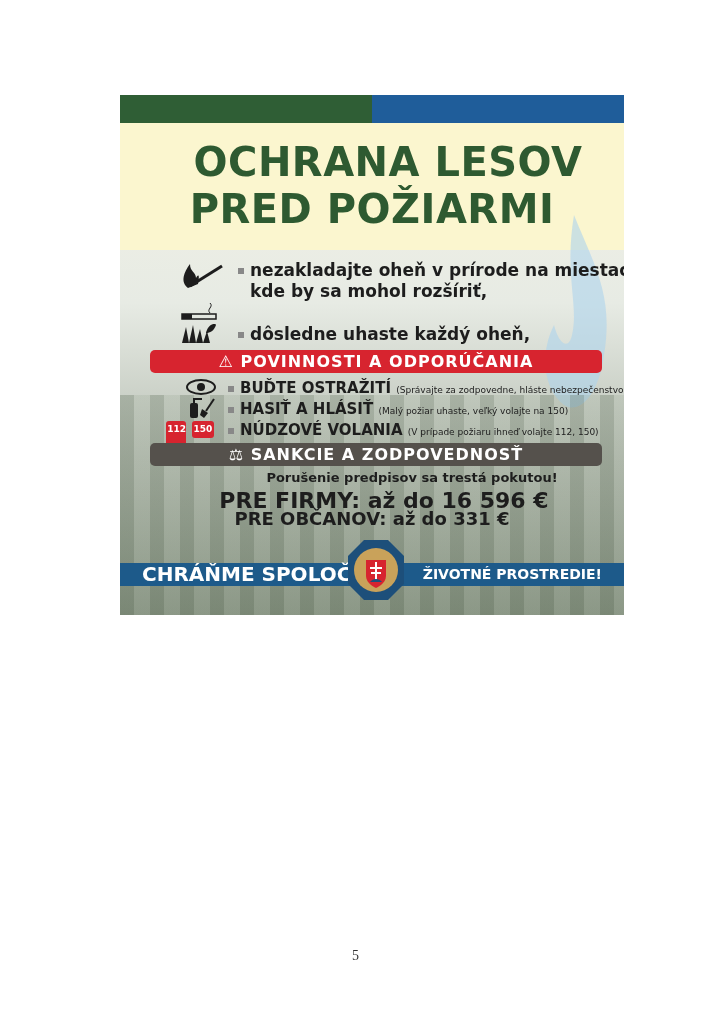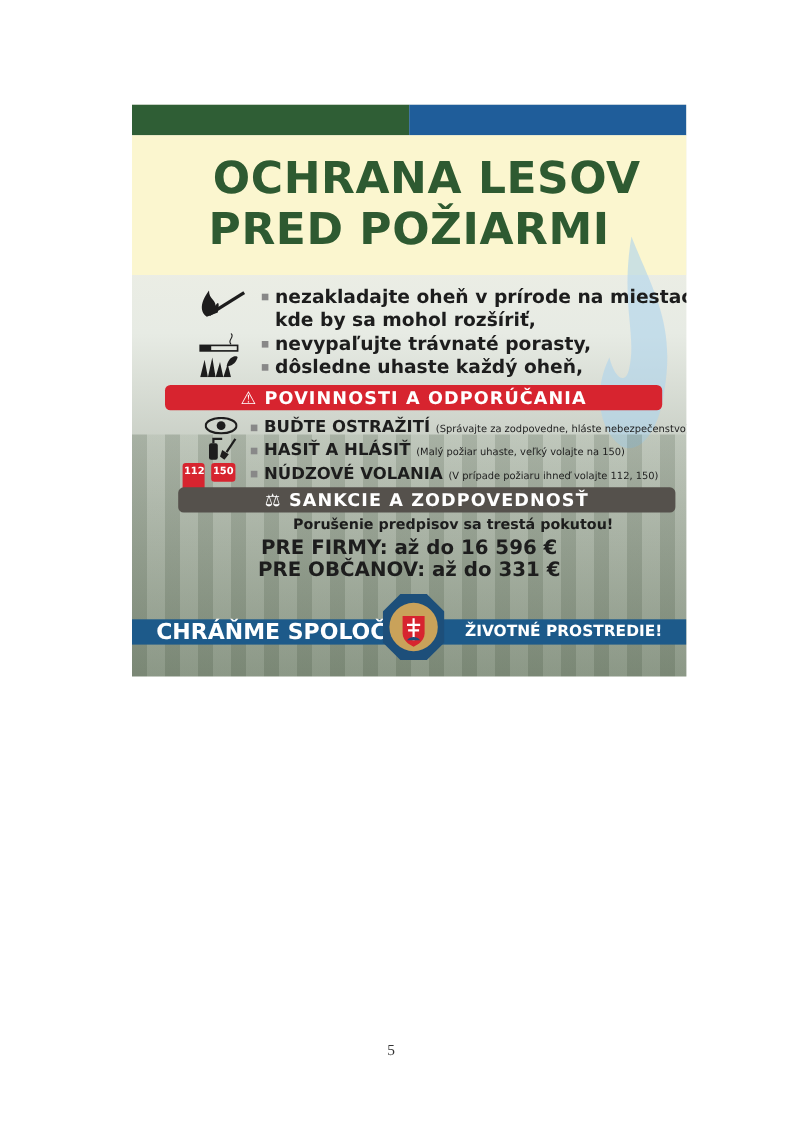--- a/index.html
+++ b/index.html
@@ -17,24 +17,24 @@
     .trees{position:absolute;left:0;top:300px;width:100%;height:220px;
       background:repeating-linear-gradient(90deg,rgba(60,80,55,0.25) 0 14px,rgba(120,140,115,0.15) 14px 30px);}
     .rule{position:absolute;left:118px;font-weight:bold;font-size:17px;color:#1d1d1d;white-space:nowrap;}
     .bullet{display:inline-block;width:6px;height:6px;background:#888;margin-right:6px;vertical-align:middle;}
     .icon{position:absolute;}
     .banner-red{position:absolute;left:30px;top:255px;width:452px;height:23px;background:#d7242f;border-radius:5px;color:#fff;
       font-weight:bold;font-size:16px;text-align:center;line-height:23px;letter-spacing:1px;}
     .obl{position:absolute;left:108px;font-weight:bold;font-size:15px;color:#1d1d1d;white-space:nowrap;}
     .obl small{font-size:9px;font-weight:normal;}
     .banner-gray{position:absolute;left:30px;top:348px;width:452px;height:23px;background:#55514c;border-radius:5px;color:#fff;
-      font-weight:bold;font-size:16px;text-align:center;line-height:23px;letter-spacing:1px;margin-left:12px;}
+      font-weight:bold;font-size:16px;text-align:center;line-height:23px;letter-spacing:1px;}
     .fines{position:absolute;left:0;width:100%;text-align:center;font-weight:bold;color:#1d1d1d;}
     .f0{top:375px;font-size:13px;margin-left:40px;}
-    .f1{top:393px;font-size:18px;}
+    .f1{top:393px;font-size:22px;margin-left:12px;}
     .f2{top:413px;font-size:18px;}
     .f3{top:433px;font-size:12px;}
     .footer{position:absolute;left:0;top:468px;width:100%;height:23px;background:#1d5a8a;}
     .fl{position:absolute;left:22px;top:0;color:#fff;font-weight:bold;font-size:20px;line-height:23px;}
     .fr{position:absolute;right:22px;top:0;color:#fff;font-weight:bold;font-size:14px;line-height:23px;}
     .emblem{position:absolute;left:228px;top:445px;width:56px;height:60px;}
     .pagenum{position:absolute;left:352px;top:948px;font-family:"Liberation Serif",serif;font-size:14px;color:#333;}
   </style>
 </head>
 <body>
@@ -62,21 +62,20 @@
     <rect x="2" y="11" width="10" height="5" fill="#1d1d1d"></rect>
     <path d="M30 10 C26 6 34 4 30 0" stroke="#1d1d1d" fill="none"></path>
   </svg>
   <svg class="icon" style="left:60px;top:228px;width:38px;height:20px" viewBox="0 0 38 20">
     <path d="M2 20 L6 4 L9 20 L13 2 L16 20 L20 6 L23 20 L27 8 L30 20Z" fill="#1d1d1d"></path>
     <path d="M26 10 C28 0 36 0 36 2 C34 8 30 10 26 10Z" fill="#1d1d1d"></path>
   </svg>
 
   <div class="rule" style="top:165px"><span class="bullet"></span><span>nezakladajte oheň v prírode na miestach,</span></div>
   <div class="rule" style="top:186px;left:130px"><span>kde by sa mohol rozšíriť,</span></div>
-  <div class="rule" style="top:208px"><span class="bullet"></span><span>nevypaľujte trávnaté porasty,</span></div>
   <div class="rule" style="top:229px"><span class="bullet"></span><span>dôsledne uhaste každý oheň,</span></div>
 
   <div class="banner-red">⚠ POVINNOSTI A ODPORÚČANIA</div>
 
   <svg class="icon" style="left:66px;top:284px;width:30px;height:16px" viewBox="0 0 30 16">
     <ellipse cx="15" cy="8" rx="14" ry="7" fill="none" stroke="#1d1d1d" stroke-width="2"></ellipse>
     <circle cx="15" cy="8" r="4" fill="#1d1d1d"></circle>
   </svg>
   <svg class="icon" style="left:68px;top:302px;width:28px;height:22px" viewBox="0 0 28 22">
     <rect x="2" y="6" width="8" height="15" rx="2" fill="#1d1d1d"></rect>

